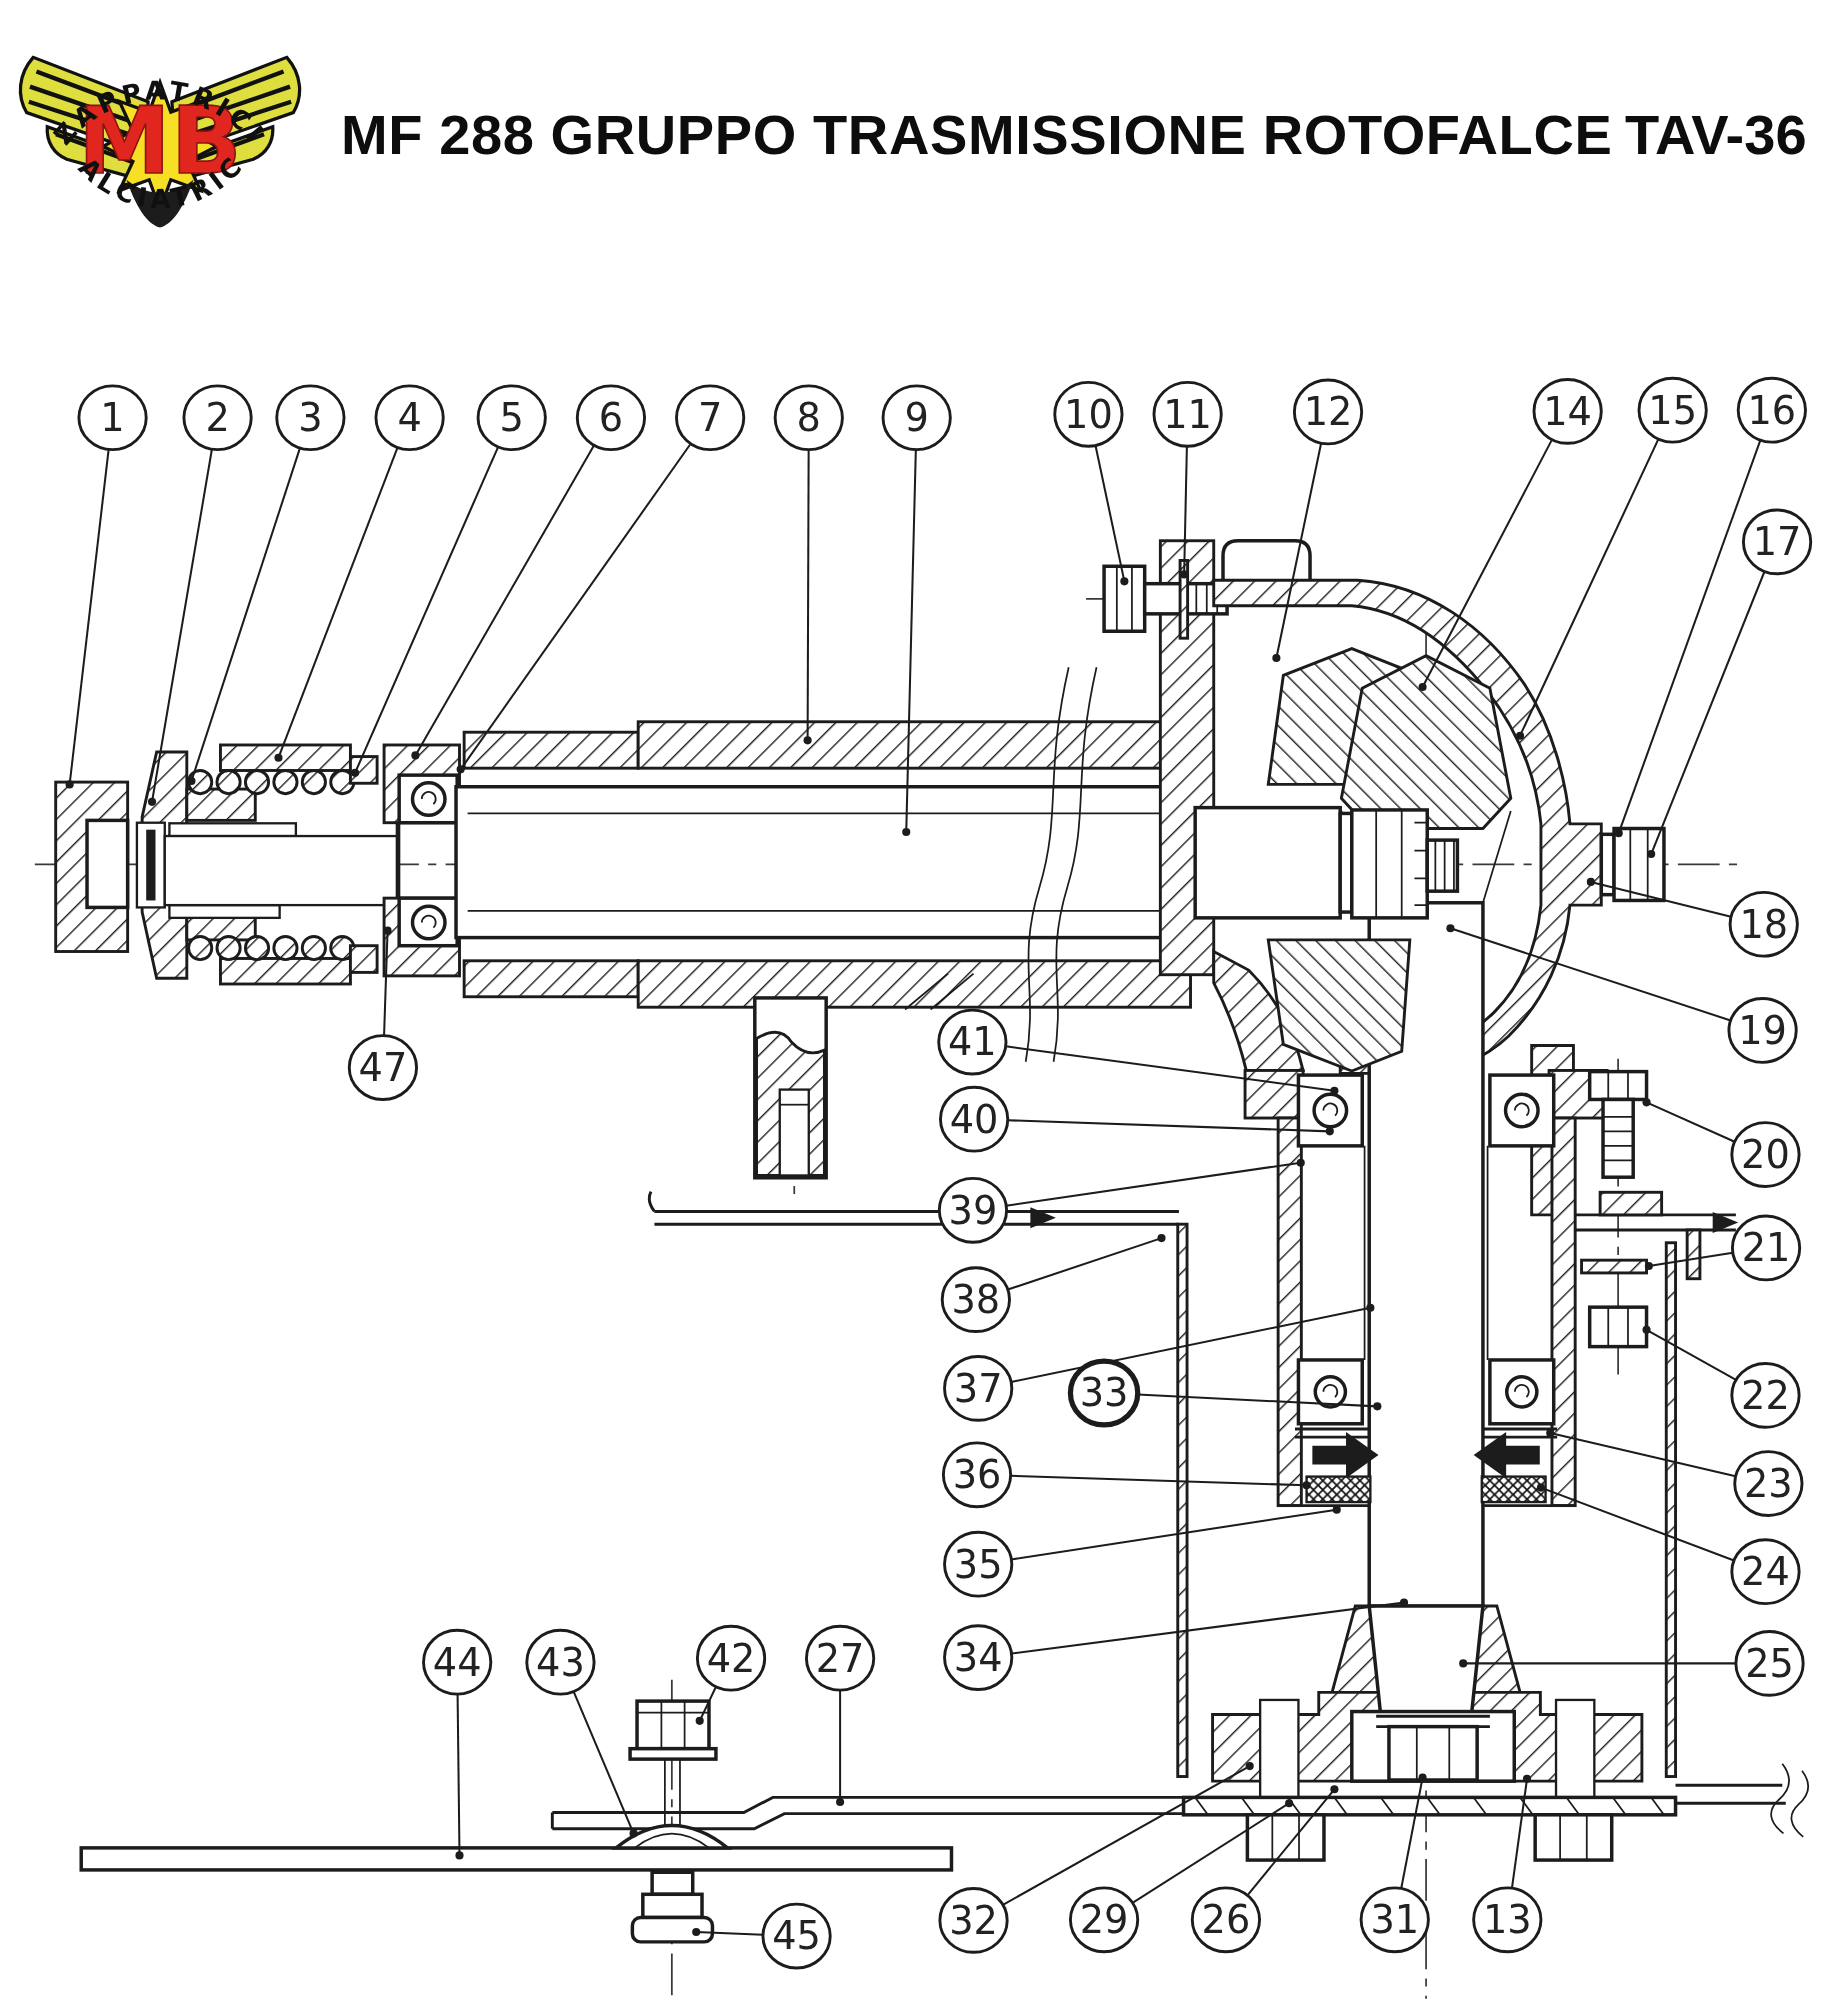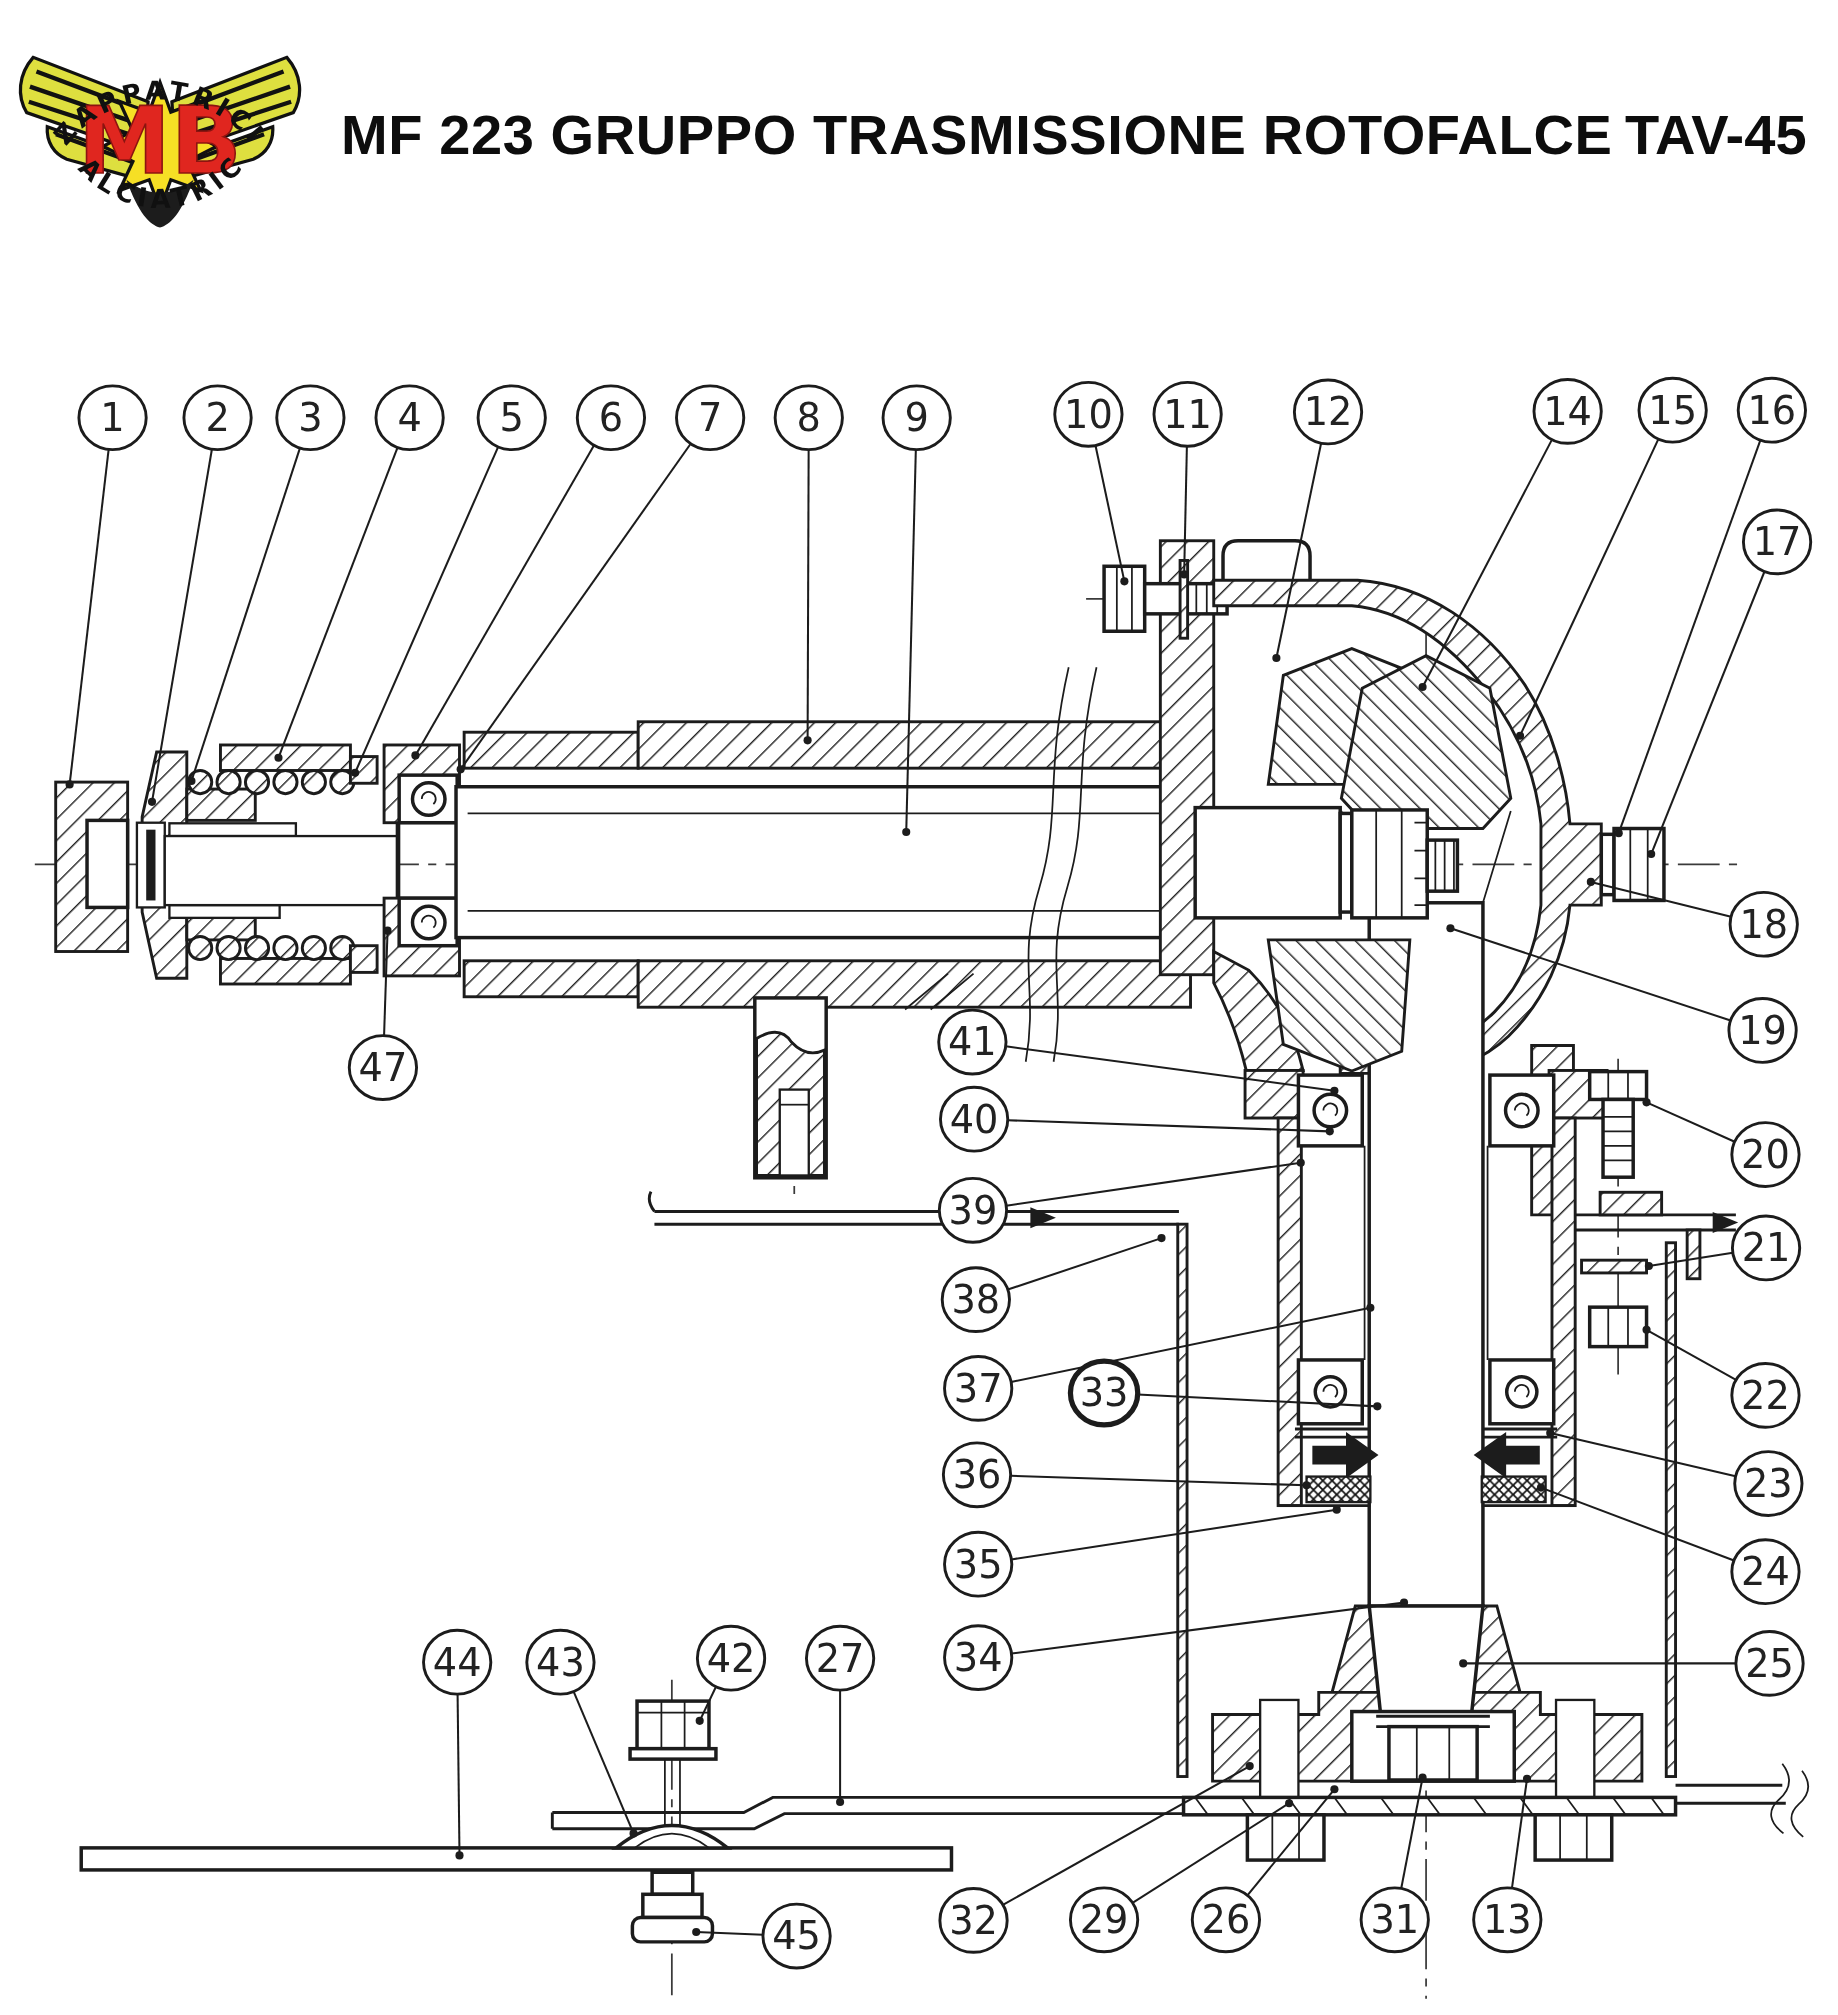--- a/index.html
+++ b/index.html
@@ -553,17 +553,17 @@
     <path class="ink" d="M218,330 C240,392 262,414 280,418 C298,414 320,392 342,330 C322,346 300,354 280,354 C260,354 238,346 218,330 Z" fill="#111"></path>
     <text class="mb" x="280" y="318">MB</text>
     <text class="arc">
       <textPath href="#arcTop" startOffset="50%" text-anchor="middle">ZAPPATRICI</textPath>
     </text>
     <text class="arc">
       <textPath href="#arcBot" startOffset="50%" text-anchor="middle">FALCIATRICI</textPath>
     </text>
   </svg>
 
-  <h1 class="title">MF 223 GRUPPO TRASMISSIONE ROTOFALCE</h1>
-  <div class="plate">TAV-45</div>
+  <h1 class="title">MF 288 GRUPPO TRASMISSIONE ROTOFALCE</h1>
+  <div class="plate">TAV-36</div>
 
 </div>
 
 
 </body></html>

